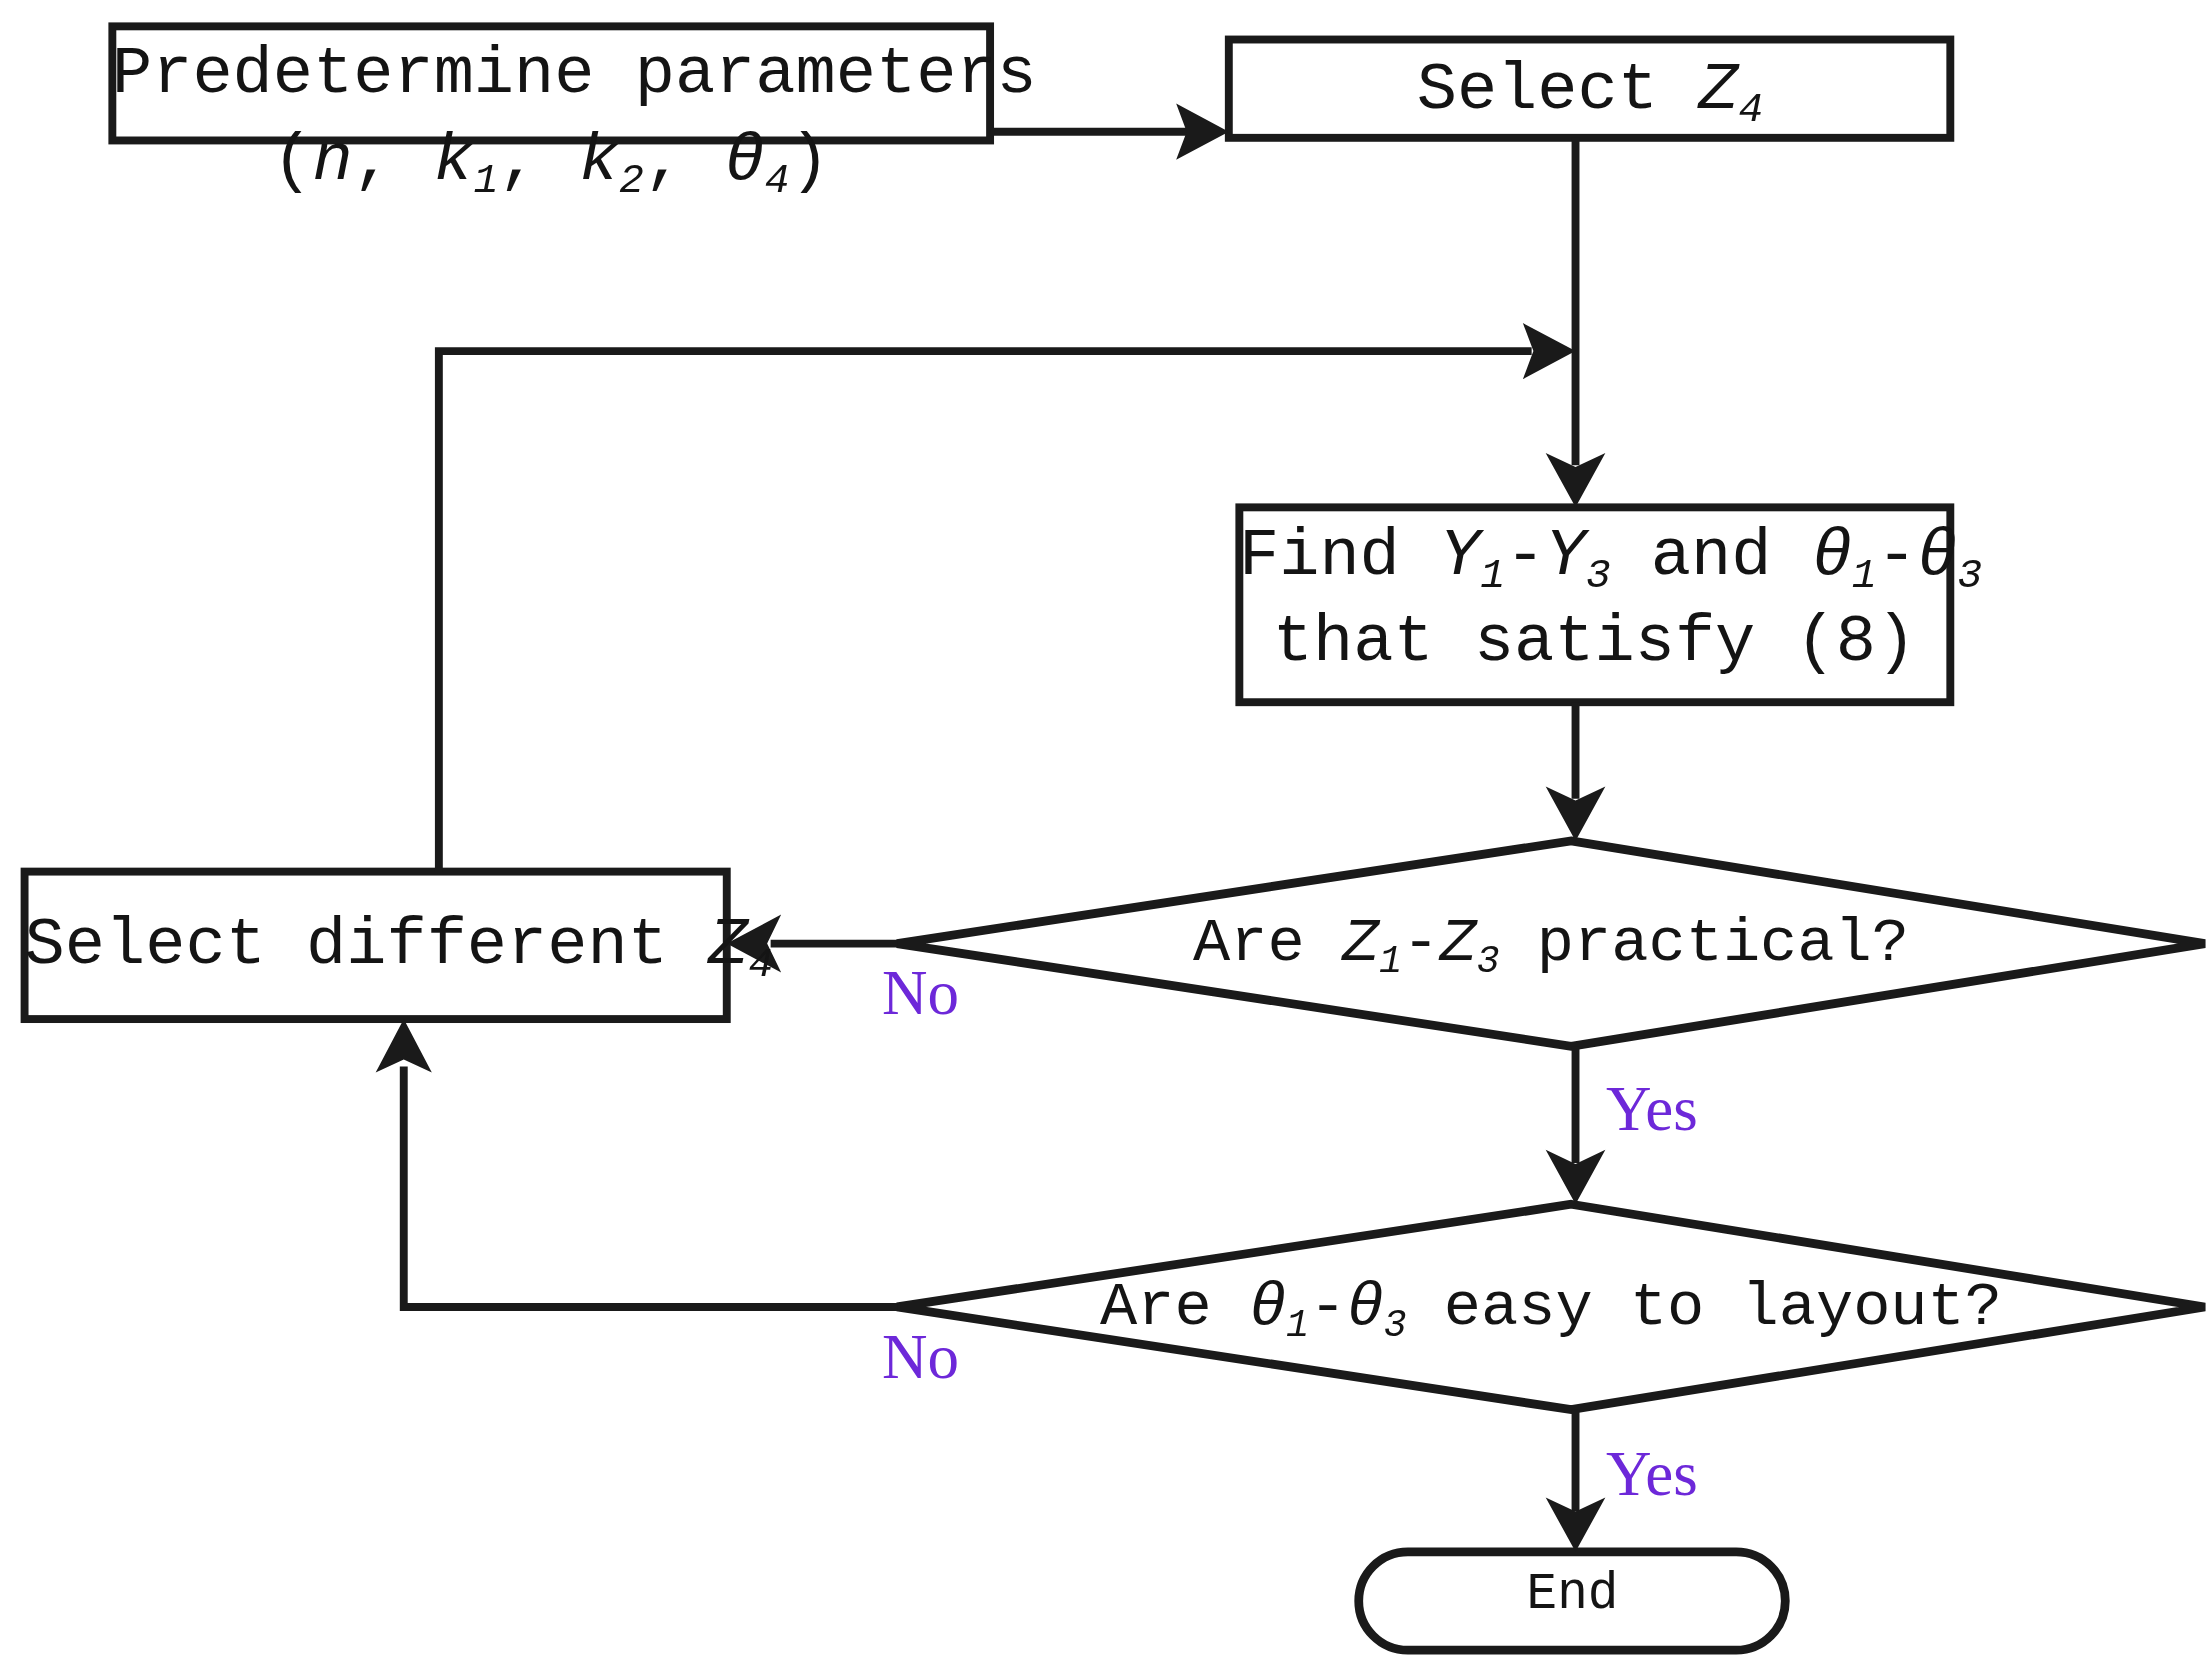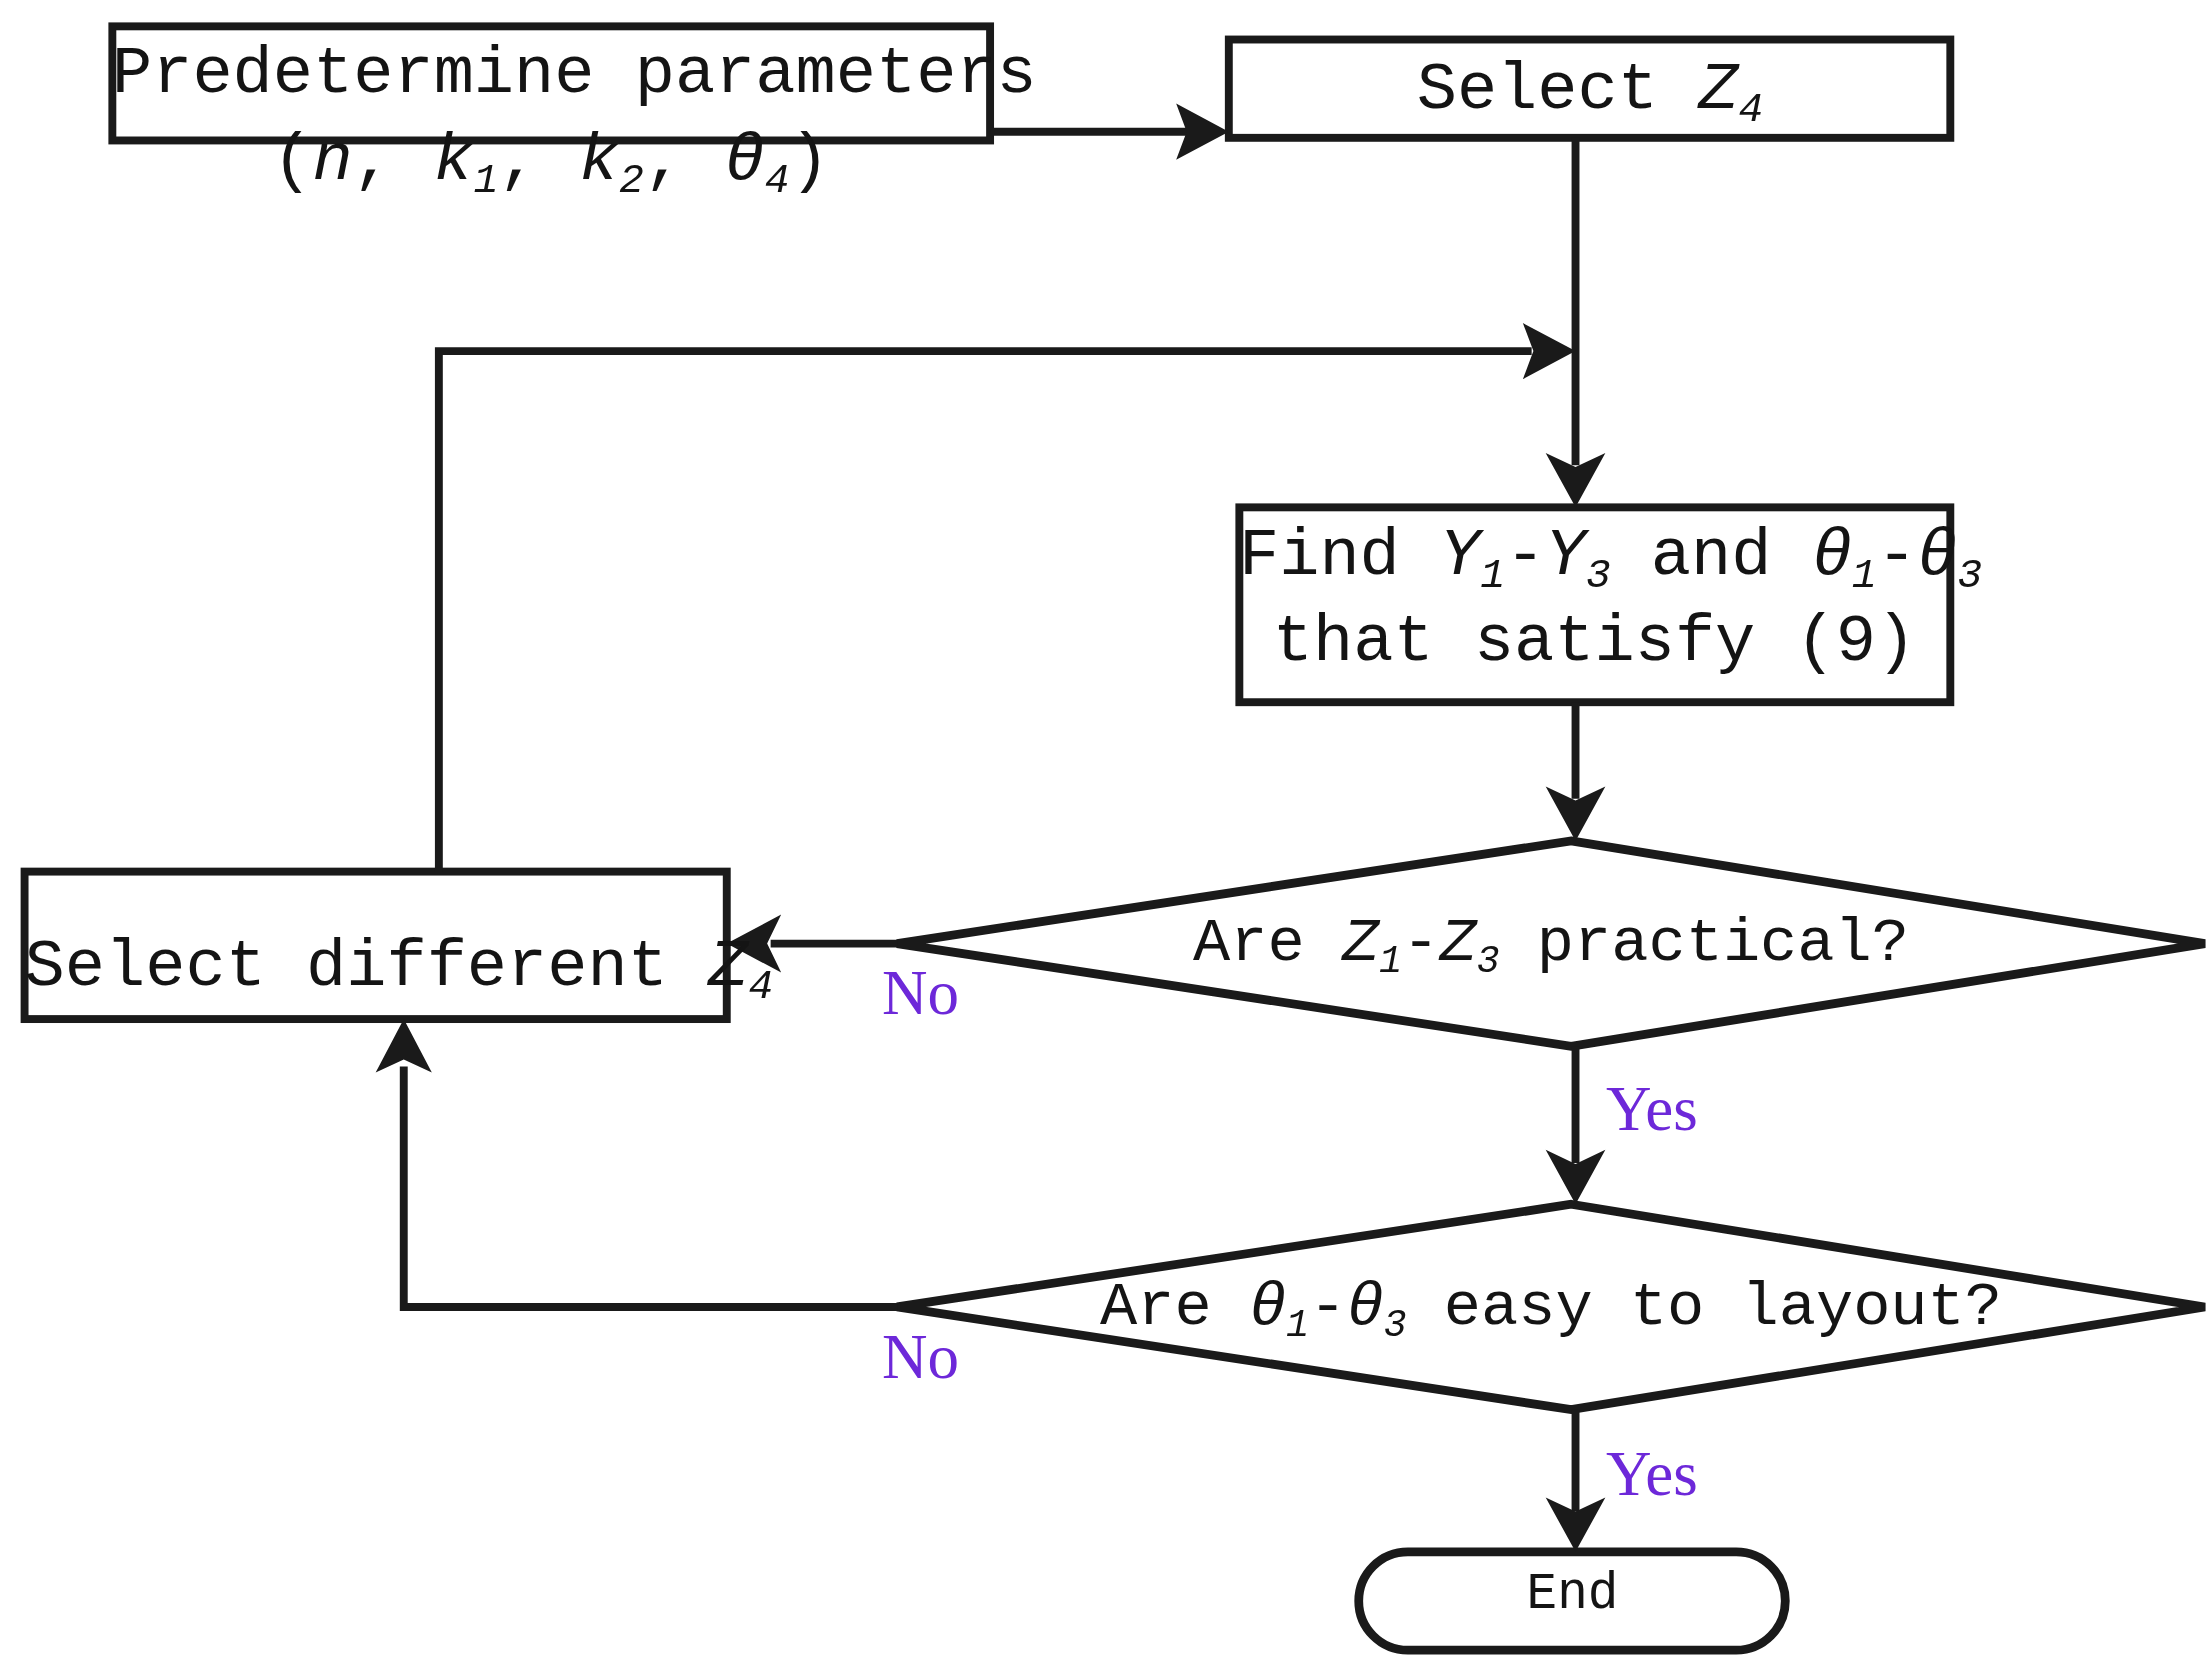--- a/index.html
+++ b/index.html
@@ -148,32 +148,32 @@
       <span>(</span><i class="mv">n</i><span>, </span><i class="mv">k</i><sub>1</sub><span>, </span><i class="mv">k</i><sub>2</sub><span>, </span><i class="mv">θ</i><sub>4</sub><span>)</span>
     </span>
   </div>
 
   <div class="node-text t-main" style="left:1229px; top:55px; width:722px;">
     <span>Select </span><i class="mv">Z</i><sub>4</sub>
   </div>
 
   <div class="node-text t-main" style="left:1239px; top:521px; width:711px;">
     <span><span>Find </span><i class="mv">Y</i><sub>1</sub><span>-</span><i class="mv">Y</i><sub>3</sub><span> and </span><i class="mv">θ</i><sub>1</sub><span>-</span><i class="mv">θ</i><sub>3</sub></span>
-    <span class="line2" style="margin-top:8.8px;">that satisfy (9)</span>
+    <span class="line2" style="margin-top:8.8px;">that satisfy (8)</span>
   </div>
 
   <div class="node-text t-diamond" style="left:897px; top:911px; width:1308px;">
     <span>Are </span><i class="mv">Z</i><sub>1</sub><span>-</span><i class="mv">Z</i><sub>3</sub><span> practical?</span>
   </div>
 
   <div class="node-text t-diamond" style="left:897px; top:1275px; width:1308px;">
     <span>Are </span><i class="mv">θ</i><sub>1</sub><span>-</span><i class="mv">θ</i><sub>3</sub><span> easy to layout?</span>
   </div>
 
-  <div class="node-text t-main" style="left:24.6px; top:932px; width:702px;">
+  <div class="node-text t-main" style="left:24.6px; top:910px; width:702px;">
     <span>Select different </span><i class="mv">Z</i><sub>4</sub>
   </div>
 
   <div class="node-text t-end" style="left:1359px; top:1568px; width:427px;">End</div>
 
   <div class="edge-label t-edge" style="left:882px; top:957px;">No</div>
 
   <div class="edge-label t-edge" style="left:1606px; top:1073px;">Yes</div>
 
   <div class="edge-label t-edge" style="left:882px; top:1321px;">No</div>

